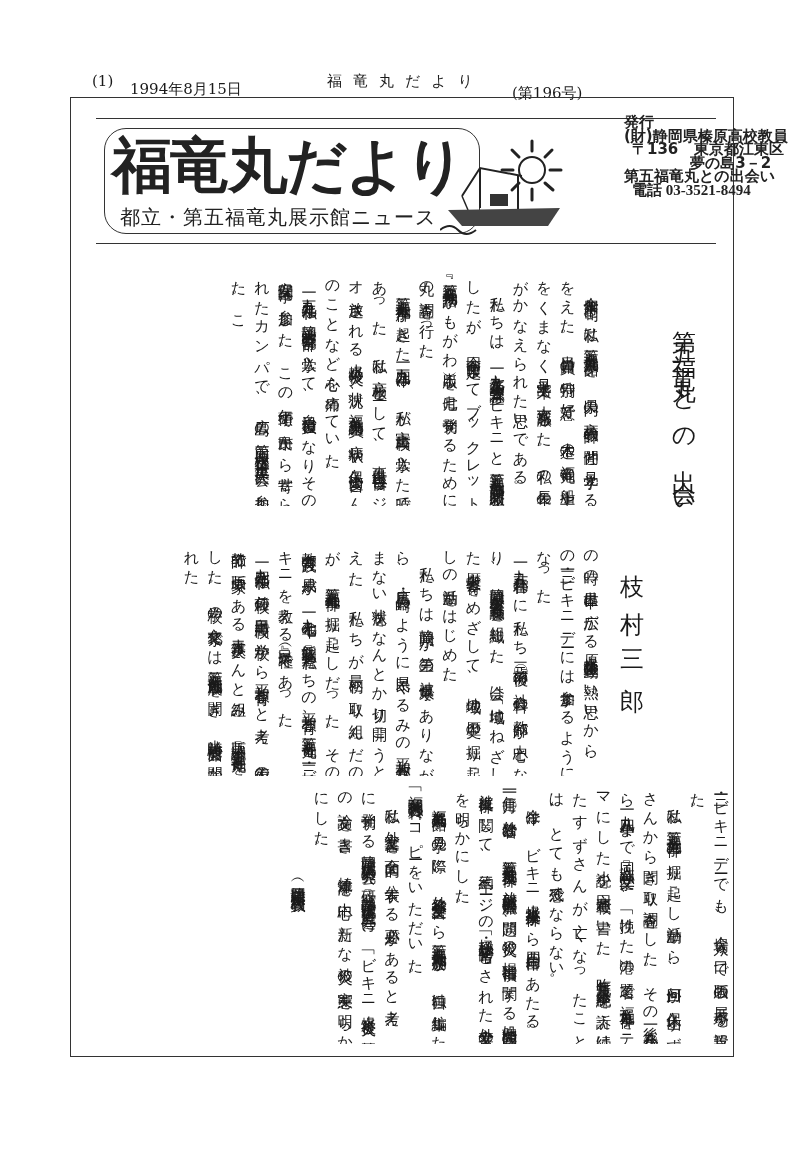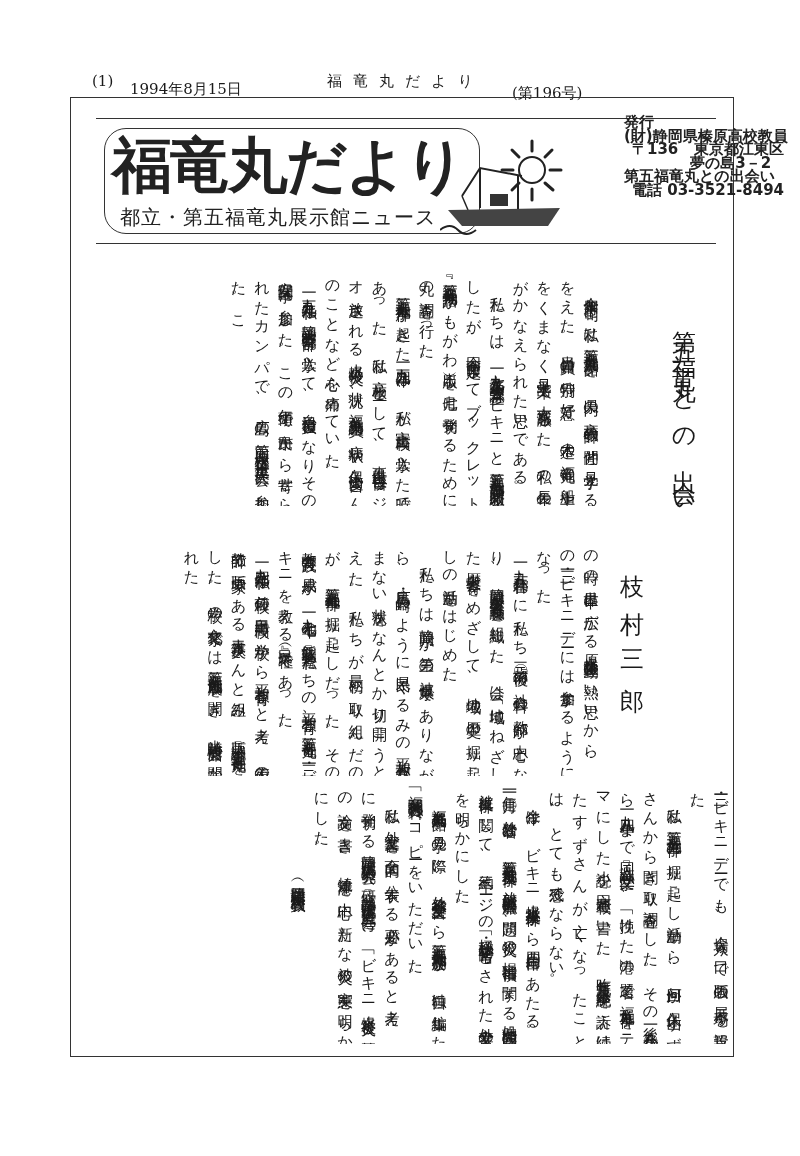--- a/index.html
+++ b/index.html
@@ -82,21 +82,21 @@
   <path d="M8,72 L120,70 L108,88 L22,88 Z" fill="#444"></path>
   <path d="M0,92 Q10,84 18,92 T36,92" fill="none" stroke="#222" stroke-width="2"></path>
 </svg>
 
 <div class="publisher">
   <div>発行</div>
   <div>(財)静岡県榛原高校教員</div>
   <div class="row indent1"><span>〒136</span>&nbsp;&nbsp;&nbsp;<span>東京都江東区</span></div>
   <div class="row" style="padding-left:66px;">夢の島3－2</div>
   <div>第五福竜丸との出会い</div>
-  <div style="padding-left:8px;">電話 03-3521-8494</div>
+  <div style="padding-left:8px;font-family:Liberation Serif, serif;">電話 03-3521-8494</div>
 </div>
 
 <div class="rule-mast"></div>
 
 <div class="article-title">第五福竜丸との出会い</div>
 <div class="author">枝村三郎</div>
 
 <div class="tier" style="left:100px; top:270px; width:502px; height:236px;">
   <p>今年四月下旬に私は第五福竜丸展示館を、県内の高校教師の仲間と見学する機会をえた。当日館員の特別の好意で、木造の福竜丸の船上や船体内部をくまなく見学出来て大変感激した。私の長年の念願がかなえられた思いである。</p>
   <p>私たちは、一九七八年平和教育読本『三・一ビキニと第五福竜丸』（静岡県高教組）を発行したが、今回全面改定してブックレット『第五福竜丸物語』（かもがわ出版）を七月に発刊するために福竜丸の調査を行った。</p>

